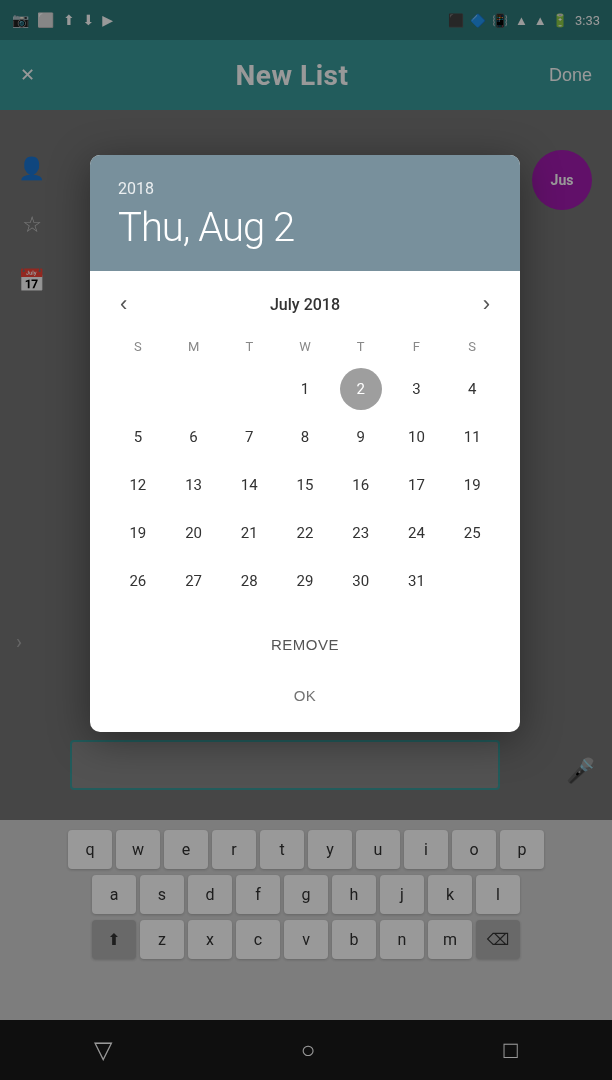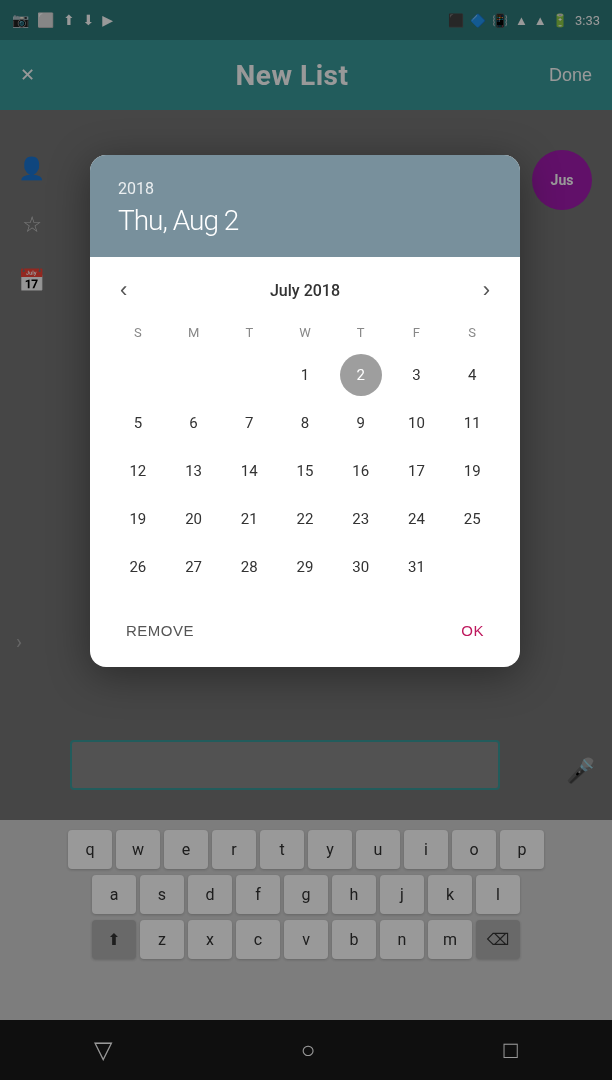--- a/index.html
+++ b/index.html
@@ -130,39 +130,39 @@
       z-index: 10;
     }
 
     
     .modal {
       position: absolute;
       top: 155px;
       left: 90px;
       width: 430px;
       background: white;
-      border-radius: 16px;
+      border-radius: 10px;
       z-index: 20;
       box-shadow: 0 8px 40px rgba(0,0,0,0.4);
       overflow: hidden;
     }
 
     
     .modal-header {
       background: #78909c;
       padding: 24px 28px 20px;
       color: white;
     }
     .modal-year {
       font-size: 16px;
       opacity: 0.85;
       margin-bottom: 6px;
     }
     .modal-date-large {
-      font-size: 28px;
+      font-size: 40px;
       font-weight: 300;
       letter-spacing: -1px;
     }
 
     
     .calendar {
       background: white;
       padding: 16px 20px 10px;
     }
 
@@ -229,34 +229,36 @@
       border-radius: 50%;
     }
 
     
     .modal-actions {
       display: flex;
       align-items: center;
       justify-content: space-between;
       padding: 14px 24px 20px;
       border-top: none;
+      flex-direction: column;
     }
     .modal-btn {
       background: none;
       border: none;
       cursor: pointer;
       font-size: 15px;
       font-weight: 500;
       color: #555;
       letter-spacing: 0.5px;
       padding: 8px 12px;
       text-transform: uppercase;
     }
     .modal-btn.ok {
-      color: #be185d;
+      color: #737373;
+      margin-top: 18px;
     }
 
     
     .keyboard-area {
       position: absolute;
       bottom: 60px;
       left: 0;
       width: 100%;
       height: 200px;
       background: #d1d1d1;

